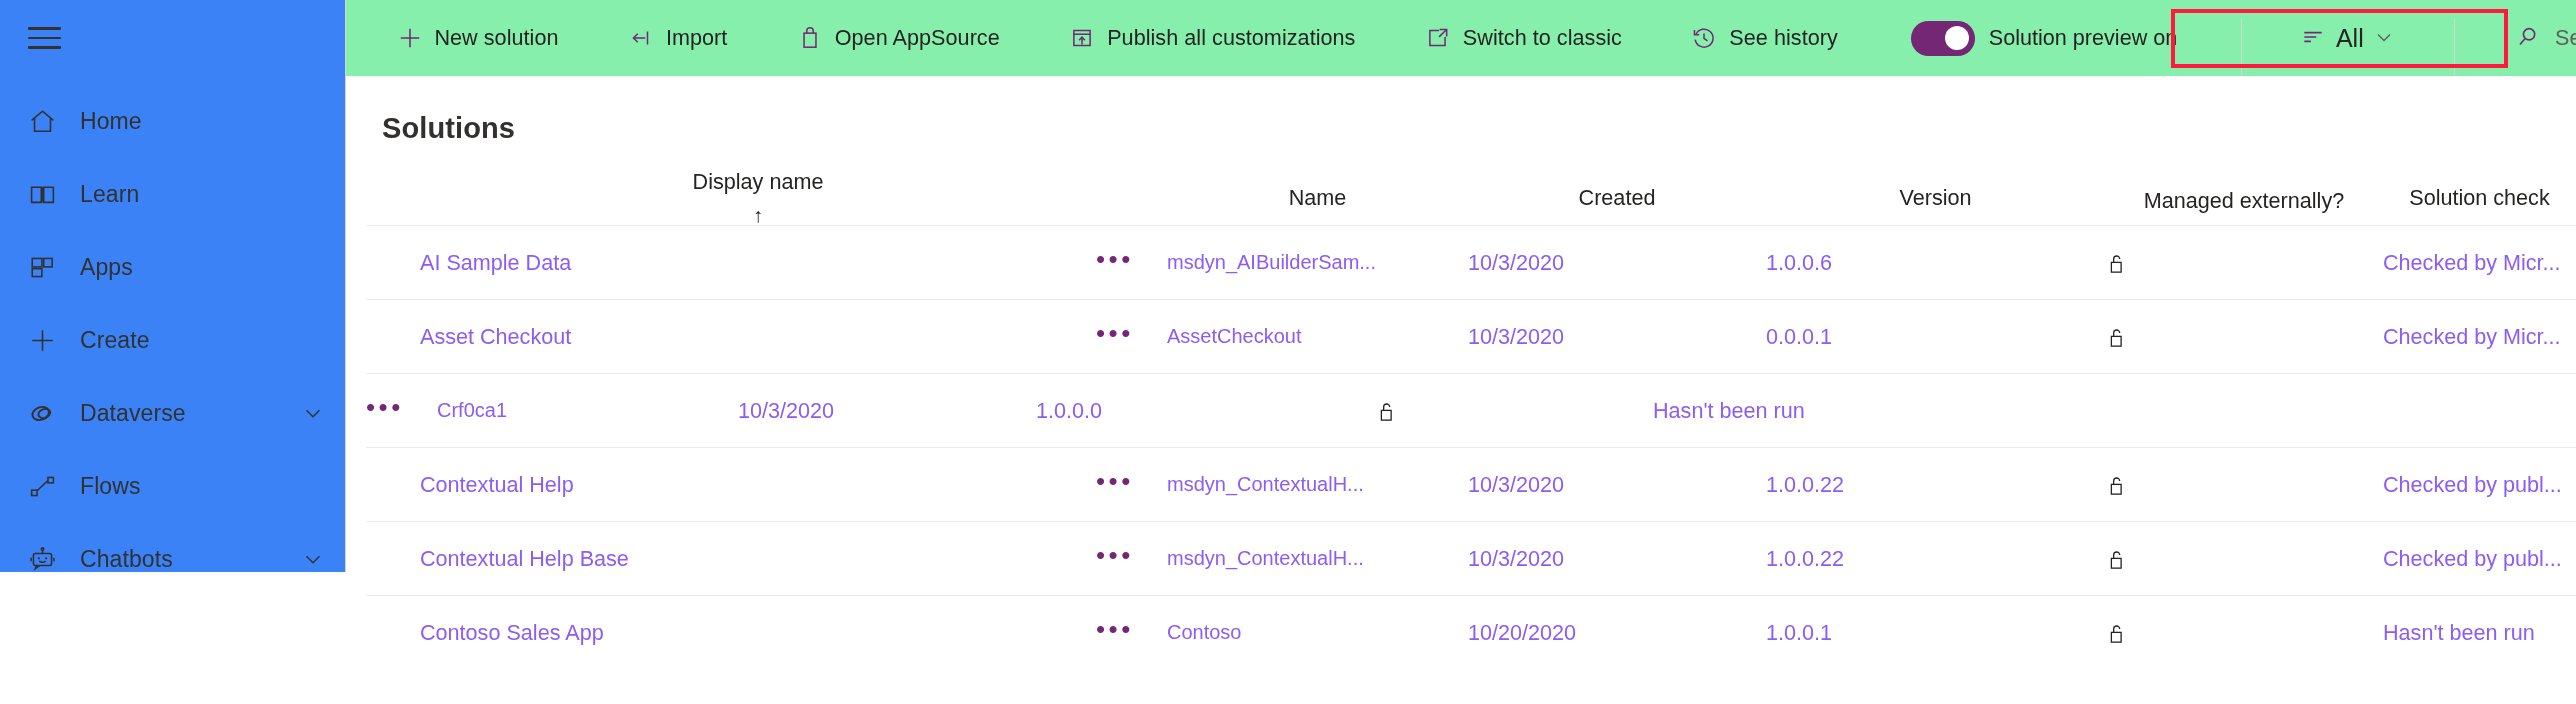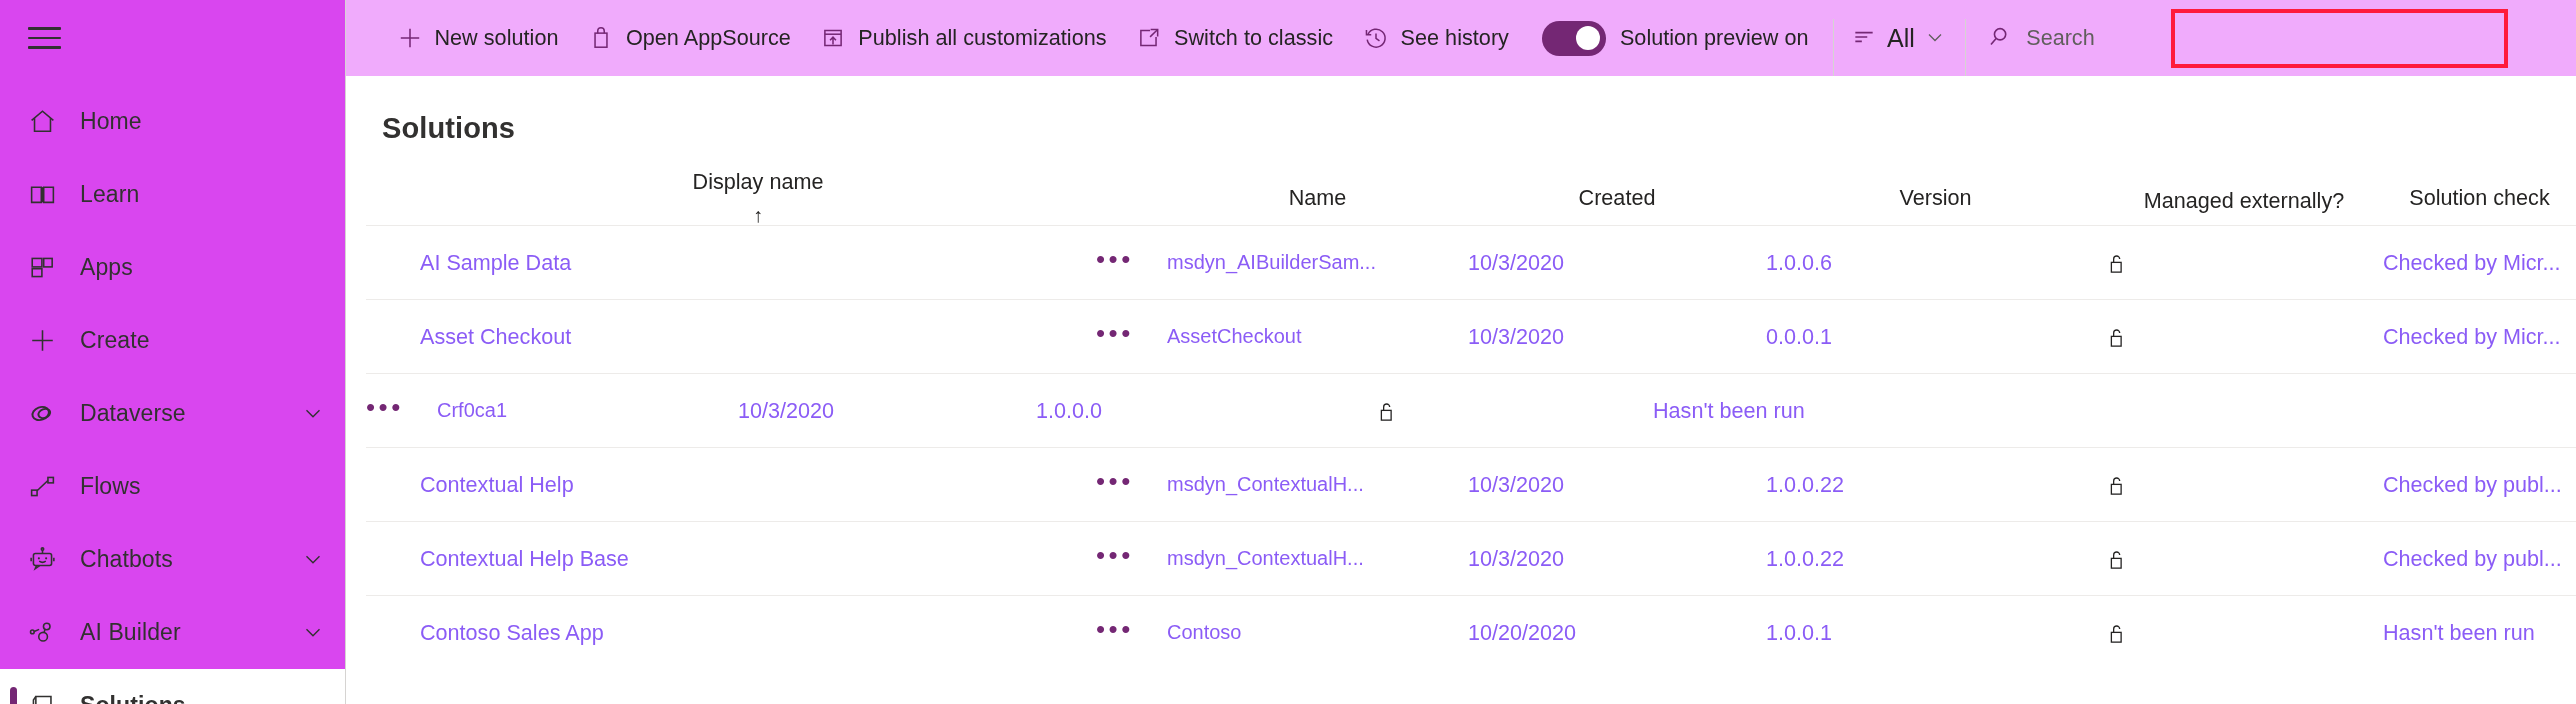--- a/index.html
+++ b/index.html
@@ -13,22 +13,22 @@
   .app {
     position: relative;
     width: 2576px;
     height: 704px;
     display: flex;
   }
 
   
   .sidebar {
     width: 346px;
-    height: 704px;
-    background: #d946ef;
+    height: 572px;
+    background: #3b82f6;
     border-right: 0.9px solid #d6d4d2;
     flex: 0 0 346px;
     position: relative;
     overflow: hidden;
   }
   .hamburger-wrap {
     height: 76px;
     display: flex;
     align-items: center;
     padding-left: 28px;
@@ -102,25 +102,26 @@
     flex: 1 1 auto;
     height: 704px;
     position: relative;
     background: #ffffff;
     overflow: hidden;
   }
 
   
   .cmdbar {
     height: 76px;
-    background: #f0abfc;
+    background: #86efac;
     display: flex;
     align-items: flex-end;
     padding-left: 35px;
     position: relative;
+    gap: 40px;
   }
   .cmd-btn {
     display: flex;
     align-items: center;
     height: 76px;
     padding: 0 14px;
     cursor: pointer;
     white-space: nowrap;
   }
   .cmd-btn .ci {
@@ -408,20 +409,30 @@
 
       <div class="cmd-btn">
         <span class="ci">
           <svg width="26" height="26" viewBox="0 0 24 24" fill="none" stroke="#742774" stroke-width="1.4">
               <path d="M12 3.5 V20.5 M3.5 12 H20.5"></path>
             </svg>
         </span>
         <span class="cl">New solution</span>
       </div>
 
+      <div class="cmd-btn">
+        <span class="ci">
+          <svg width="26" height="26" viewBox="0 0 24 24" fill="none" stroke="#742774" stroke-width="1.4">
+            <path d="M18 6 V18"></path>
+              <path d="M16 12 H5"></path>
+              <path d="M9 8 L5 12 L9 16"></path>
+          </svg>
+        </span>
+        <span class="cl">Import</span>
+      </div>
 
       <div class="cmd-btn">
         <span class="ci">
           <svg width="26" height="26" viewBox="0 0 24 24" fill="none" stroke="#742774" stroke-width="1.4">
             <rect x="6.5" y="7.5" width="11" height="13"></rect>
               <path d="M9 7.5 V5.5 a3 3 0 0 1 6 0 V7.5"></path>
           </svg>
         </span>
         <span class="cl">Open AppSource</span>
       </div>

